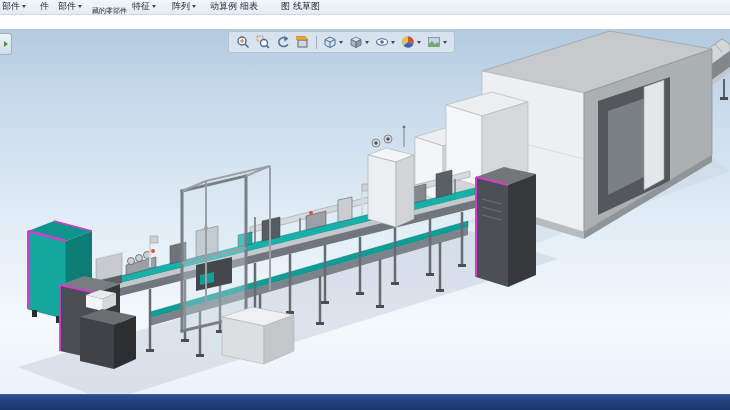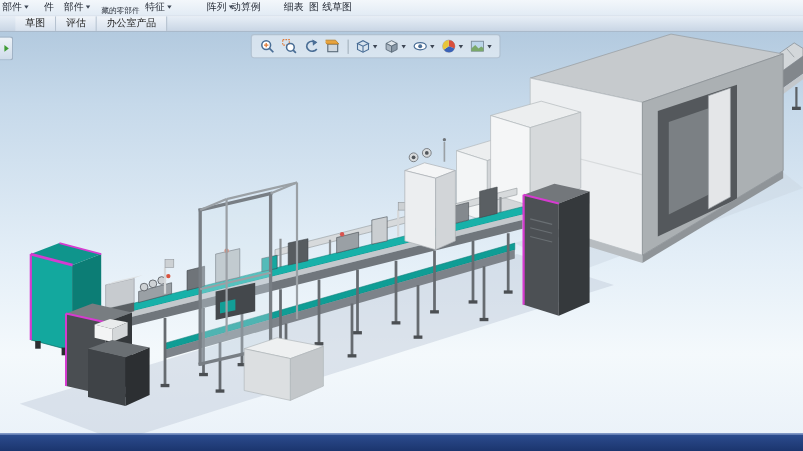--- a/index.html
+++ b/index.html
@@ -63,43 +63,38 @@
         <span>部件</span>
         <span class="caret"></span>
       </div>
     <div class="ribbon-item wrap2" style="left:92px">
         <span>藏的零部件</span>
       </div>
     <div class="ribbon-item" style="left:132px">
         <span>特征</span>
         <span class="caret"></span>
       </div>
-    <div class="ribbon-item" style="left:188px">
+    <div class="ribbon-item" style="left:172px">
         <span>阵列</span>
         <span class="caret"></span>
       </div>
     <div class="ribbon-item" style="left:210px">
         <span>动算例</span>
       </div>
-    <div class="ribbon-item" style="left:258px">
+    <div class="ribbon-item" style="left:240px">
         <span>细表</span>
       </div>
     <div class="ribbon-item" style="left:281px">
         <span>图</span>
       </div>
     <div class="ribbon-item" style="left:293px">
         <span>线草图</span>
       </div>
   </div>
 
-  <div class="tabs">
-    <div class="tab">草图</div>
-    <div class="tab">评估</div>
-    <div class="tab">办公室产品</div>
-  </div>
 
   <div class="viewport">
 
     <svg class="model" width="730" height="366" viewBox="0 0 730 366" xmlns="http://www.w3.org/2000/svg">
 
       <g>
         <polygon points="18,338 470,202 558,230 108,372" fill="#c3cedb" opacity="0.5"></polygon>
         <polygon points="468,192 700,118 730,142 520,220" fill="#c9d4e0" opacity="0.45"></polygon>
       </g>
 

